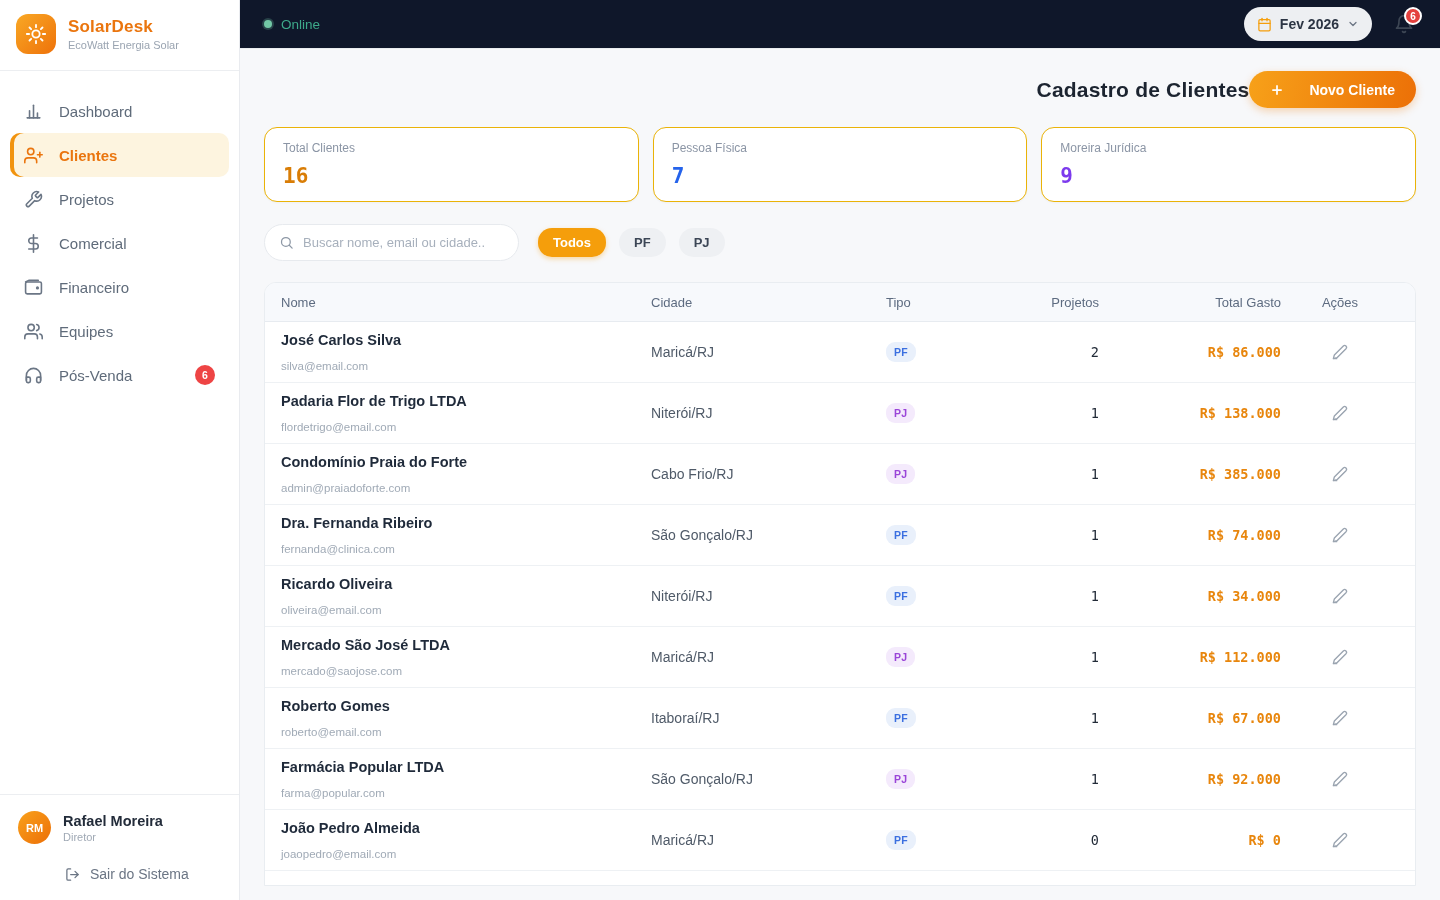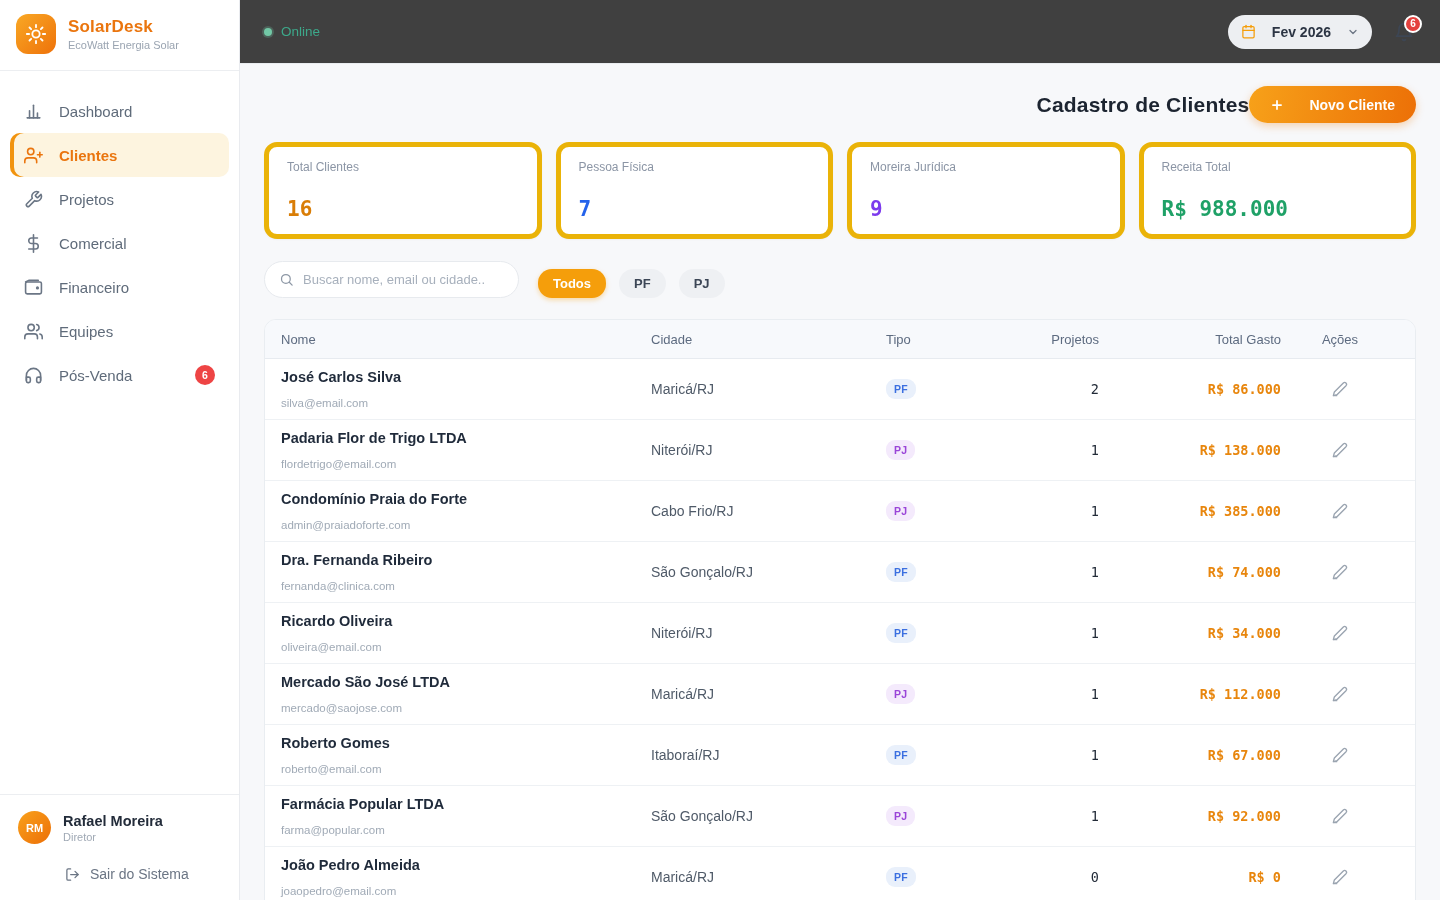--- a/index.html
+++ b/index.html
@@ -36,27 +36,27 @@
     background:linear-gradient(135deg,#f9a11c,#ec6f07); color:#fff; font-size:11px;
     font-weight:bold; display:flex; align-items:center; justify-content:center; }
   .user-name { font-size:14.5px; font-weight:bold; color:#232c3a; }
   .user-role { font-size:11px; color:#a0a9b5; margin-top:2px; }
   .logout-row { display:flex; align-items:center; gap:10px; margin:22px 0 0 47px;
     color:#6b7584; font-size:14px; cursor:pointer; }
   .logout-row svg { width:15px; height:15px; }
 
   
   .main { flex:1; display:flex; flex-direction:column; min-width:0; }
-  .topbar { height:64px; background:#404040; border-bottom:1px solid #e9ecef;
+  .topbar { height:49px; background:#0f172a; border-bottom:1px solid #e9ecef;
     display:flex; align-items:center; padding:0 26px 0 24px; flex-shrink:0; }
   .status { display:flex; align-items:center; gap:9px; color:#3da88a; font-size:13.5px; }
   .status-dot { width:8px; height:8px; border-radius:50%; background:#72c8a6;
     box-shadow:0 0 0 2px rgba(114,200,166,.25); }
   .topbar-right { margin-left:auto; display:flex; align-items:center; gap:22px; }
-  .period-pill { display:flex; align-items:center; gap:16px; background:#edeff2;
+  .period-pill { display:flex; align-items:center; gap:8px; background:#edeff2;
     border-radius:17px; height:34px; padding:0 13px; cursor:pointer; }
   .period-pill .cal { color:#f59e0b; display:flex; }
   .period-pill .cal svg { width:15px; height:15px; }
   .period-label { font-size:14px; font-weight:bold; color:#2c3544; }
   .period-pill .chev { color:#6b7584; display:flex; }
   .period-pill .chev svg { width:12px; height:12px; }
   .bell-wrap { position:relative; color:#3d4654; cursor:pointer; display:flex; }
   .bell-wrap svg { width:20px; height:20px; }
   .bell-badge { position:absolute; top:-7px; right:-8px; background:#e4413e; color:#fff;
     width:18px; height:18px; border-radius:50%; font-size:10px; font-weight:bold;
@@ -66,27 +66,27 @@
   .page-head { display:flex; align-items:center; justify-content:flex-end; }
   .page-title { font-size:21px; font-weight:bold; color:#1c2430; letter-spacing:.2px; }
   .btn-primary { display:flex; align-items:center; gap:25px; height:37px; padding:8px 21px;
     border:none; border-radius:19px; cursor:pointer; color:#fff; font-size:14px;
     font-weight:bold; font-family:inherit;
     background:linear-gradient(100deg,#f7a119,#ec7007);
     box-shadow:0 3px 8px rgba(238,122,10,.3); }
   .btn-primary svg { width:14px; height:14px; }
 
   .stats-row { display:flex; gap:14px; margin-top:19px; }
-  .stat-card { flex:1; background:#fff; border:5px solid #eab308; border-radius:13px;
+  .stat-card { flex:1; background:#fff; border:1px solid #eab308; border-radius:13px;
     padding:13px 18px; box-shadow:0 1px 2px rgba(25,35,50,.03); }
   .stat-label { font-size:12px; color:#8b95a5; }
   .stat-value { font-family:"DejaVu Sans Mono", monospace; font-size:21px;
-    font-weight:bold; margin-top:23px; }
-
-  .filter-row { display:flex; align-items:flex-end; margin-top:22px; }
+    font-weight:bold; margin-top:9px; }
+
+  .filter-row { display:flex; align-items:center; margin-top:22px; }
   .search-box { display:flex; align-items:center; gap:9px; width:255px; height:37px;
     background:#fff; border:1px solid #e7eaee; border-radius:19px; padding:0 14px; }
   .search-box svg { width:15px; height:15px; color:#8d97a5; flex-shrink:0; }
   .search-box input { border:none; outline:none; flex:1; font-size:13px;
     font-family:inherit; color:#3c4656; background:transparent; }
   .search-box input::placeholder { color:#a7b0bc; }
   .pills { display:flex; align-items:center; gap:13px; margin-left:19px; }
   .pill { height:29px; padding:0 15px; border-radius:15px; font-size:13px; font-weight:bold;
     display:flex; align-items:center; cursor:pointer; background:#eef0f3; color:#3c4656; }
   .pill.active { background:#f59e0b; color:#fff; box-shadow:0 2px 5px rgba(245,158,11,.35);border-radius:14px; }
@@ -287,24 +287,20 @@
             <div class="stat-value" style="color:#d97d06">16</div>
           </div>
           <div class="stat-card">
             <div class="stat-label">Pessoa Física</div>
             <div class="stat-value" style="color:#2563eb">7</div>
           </div>
           <div class="stat-card">
             <div class="stat-label">Moreira Jurídica</div>
             <div class="stat-value" style="color:#7c3aed">9</div>
           </div>
-          <div class="stat-card">
-            <div class="stat-label">Receita Total</div>
-            <div class="stat-value" style="color:#1fa167">R$ 988.000</div>
-          </div>
         </div>
 
       <div class="filter-row">
         <div class="search-box">
           <svg viewBox="0 0 24 24" fill="none" stroke="currentColor" stroke-width="2" stroke-linecap="round">
               <circle cx="11" cy="11" r="7"></circle>
               <line x1="21" y1="21" x2="16.5" y2="16.5"></line>
             </svg>
           <input type="text" placeholder="Buscar nome, email ou cidade.." style="">
         </div>

